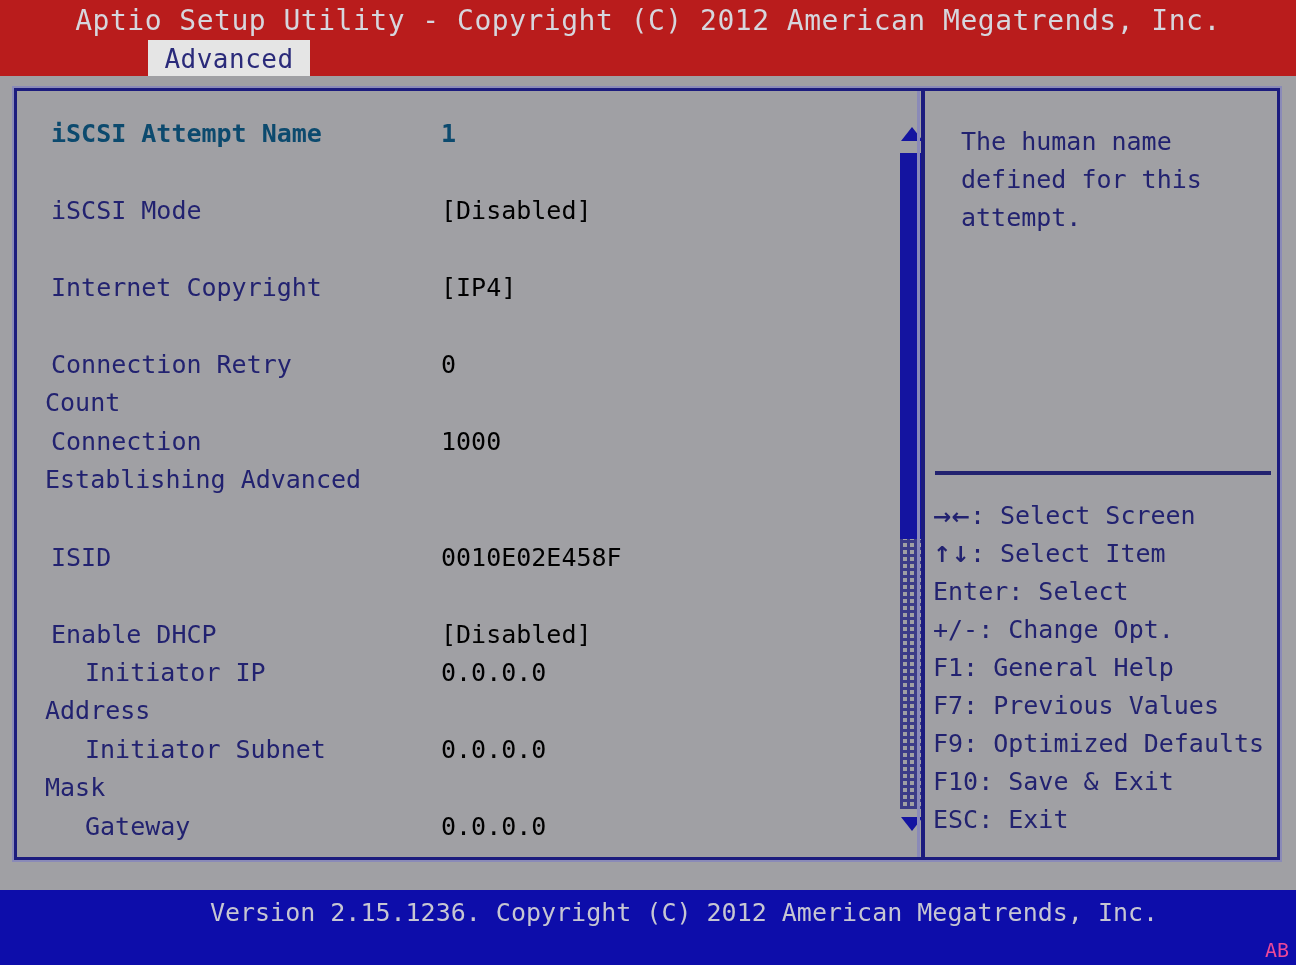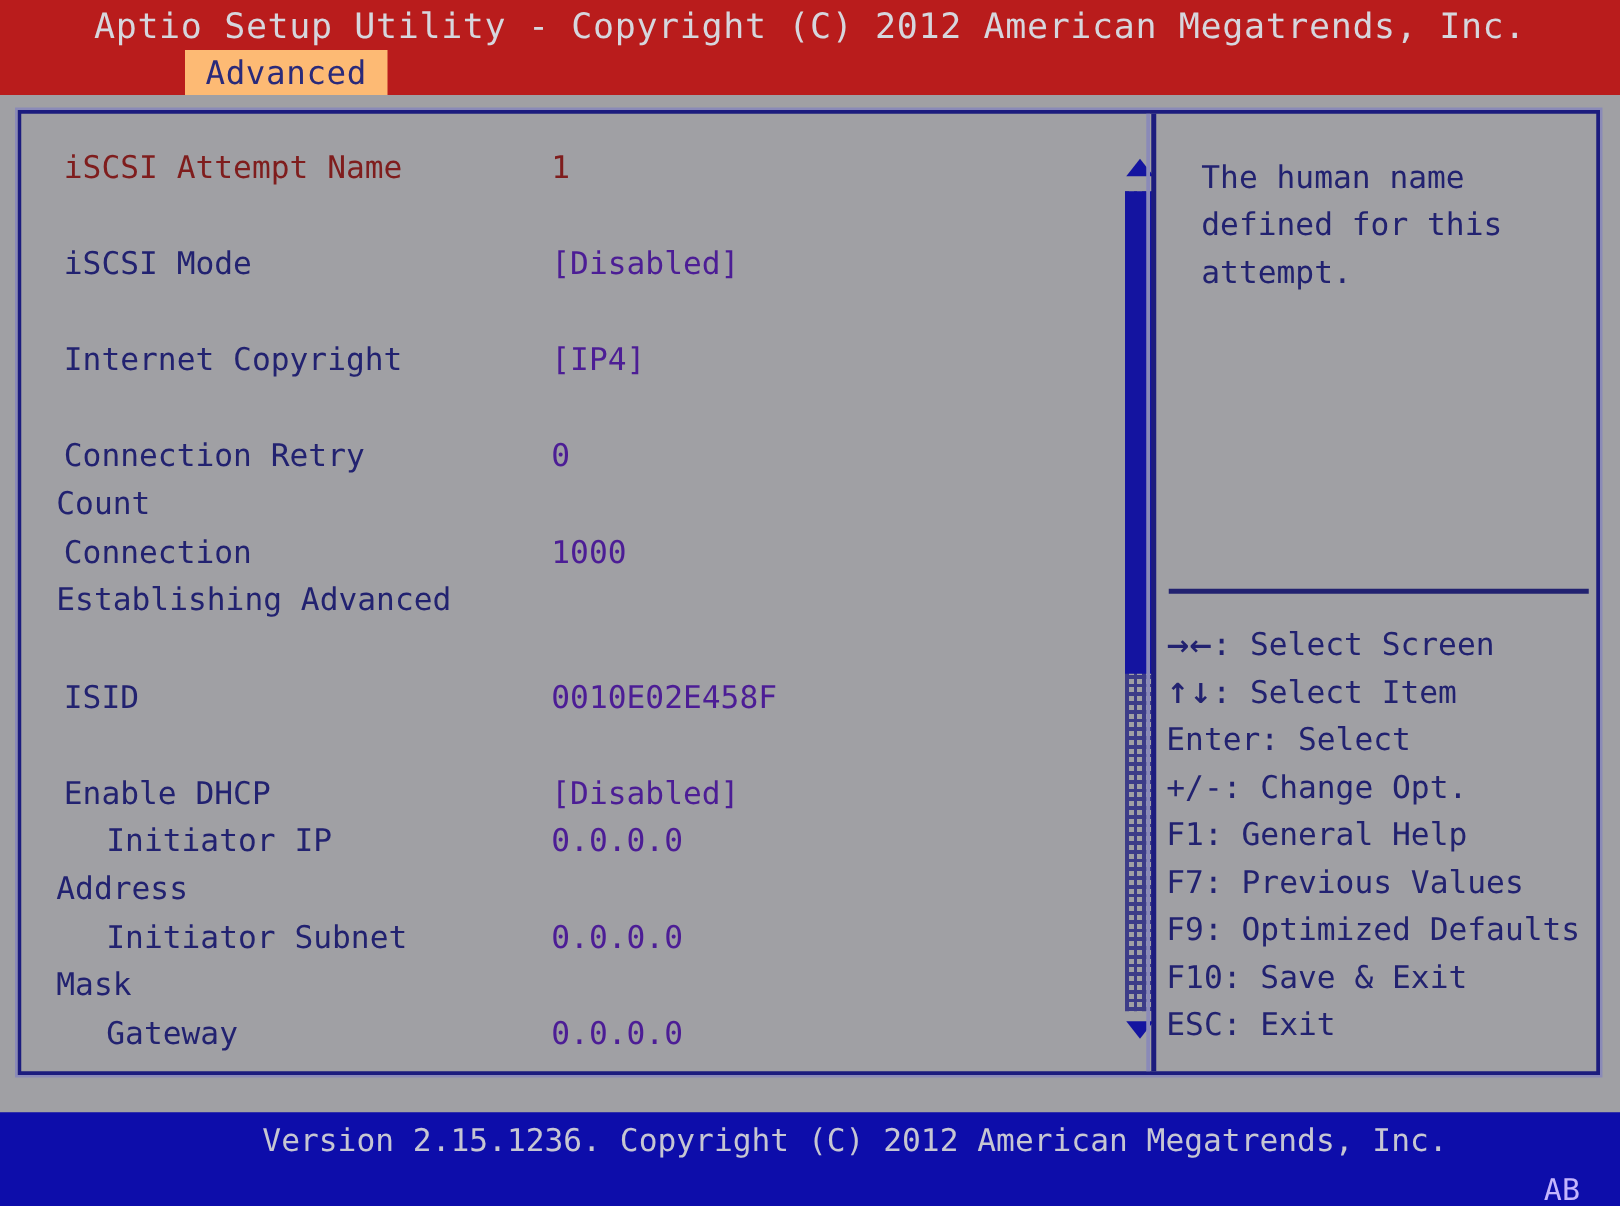--- a/index.html
+++ b/index.html
@@ -36,21 +36,21 @@
   
   .tab-strip {
     position: absolute;
     left: 0; top: 40px;
     width: 1296px; height: 38px;
   }
   .tab-active {
     position: absolute;
     left: 148px; top: 0px;
     width: 162px; height: 38px;
-    background: #fdba74;
+    background: #e5e5e5;
     display: flex;
     align-items: center;
     justify-content: center;
   }
   .tab-active span {
     color: #2a2a7a;
     font-size: 26px;
     letter-spacing: 0.5px;
   }
 
@@ -107,25 +107,26 @@
     position: absolute;
     left: 34px; top: 0;
     color: #222270;
   }
   .row .label.indent {
     left: 68px;
   }
   .row .value {
     position: absolute;
     left: 424px; top: 0;
-    color: #4c1d95;
+    color: #000000;
   }
   .row.selected .label,
   .row.selected .value {
-    color: #7f1d1d;
+    color: #0c4a6e;
+    font-weight: bold;
   }
   .row .cont {
     position: absolute;
     left: 28px; top: 0;
     color: #222270;
   }
 
   
   .scrollbar {
     position: absolute;
@@ -217,23 +218,23 @@
     left: 0; top: 8px;
     width: 1296px;
     text-align: center;
     color: #c6c6d2;
     font-size: 25px;
     white-space: pre;
     padding-left: 36px;
   }
   .footer-code {
     position: absolute;
-    right: 32px; top: 48px;
-    color: #c4b5fd;
-    font-size: 24px;
+    right: 7px; top: 48px;
+    color: #ec4899;
+    font-size: 20px;
   }
 </style>
 </head>
 <body>
 
 <div class="header-band">
   <div class="header-title">Aptio Setup Utility - Copyright (C) 2012 American Megatrends, Inc.</div>
 </div>
 
 <div class="tab-strip">

